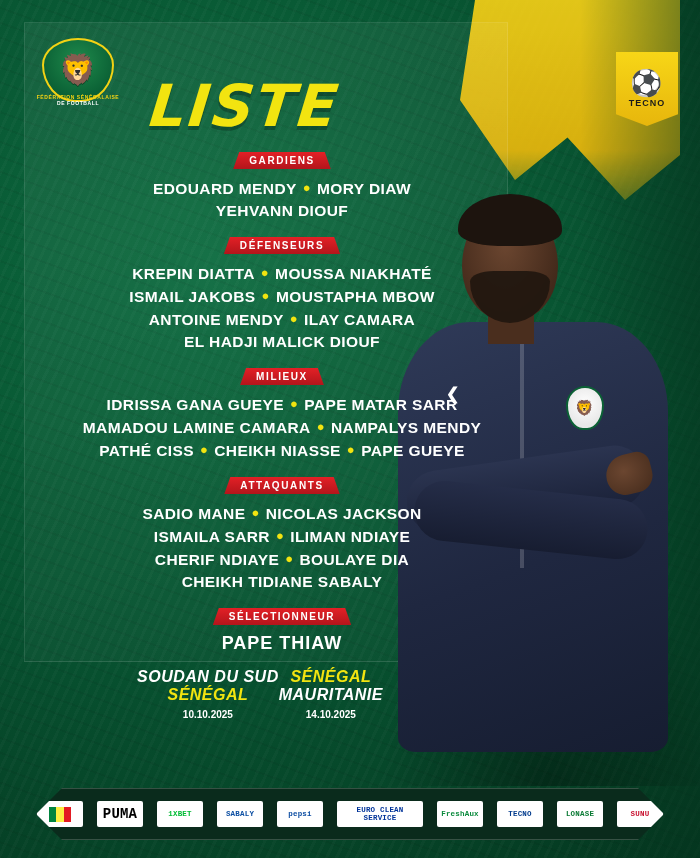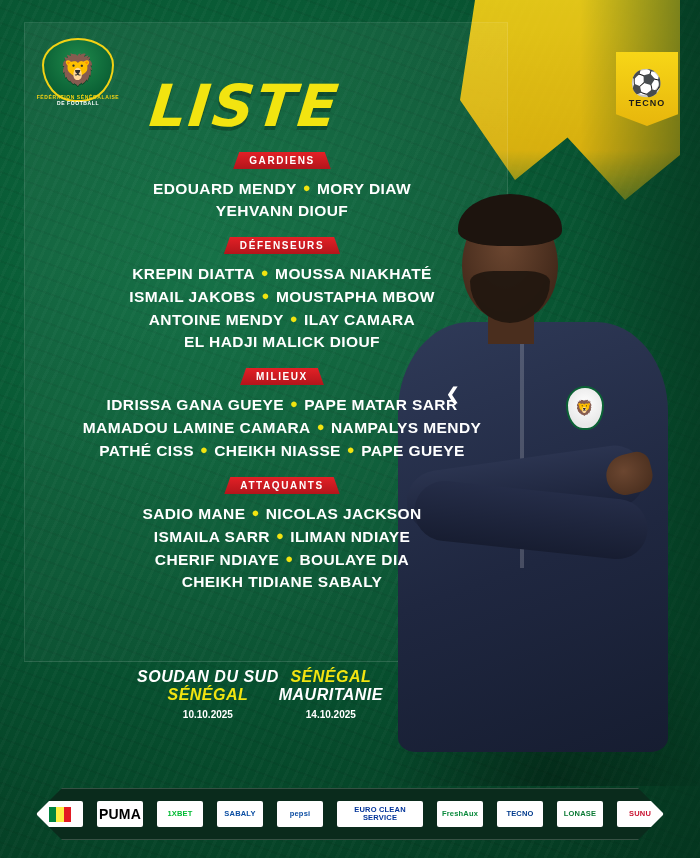--- a/index.html
+++ b/index.html
@@ -136,21 +136,21 @@
     background: #0a2b1c;
     border: 1px solid rgba(255,255,255,.18);
     clip-path: polygon(26px 0, calc(100% - 26px) 0, 100% 50%, calc(100% - 26px) 100%, 26px 100%, 0 50%);
     display:flex; align-items:center; justify-content:center; gap: 14px;
   }
   .sponsor {
     height: 26px; min-width: 46px; padding: 0 1px;
     background:#fff; border-radius: 2px;
     display:flex; align-items:center; justify-content:center;
     font-size: 7.5px; font-weight: bold; color:#12212e; letter-spacing:.2px;
-    text-align:center; line-height: 8px; overflow:hidden;
+    text-align:center; line-height: 8px; overflow:hidden;font-family:Liberation Mono, monospace;
   }
   .sponsor.s-fsf { background:#fff; }
   .sponsor.s-fsf .fl { width:22px; height:15px; background:linear-gradient(90deg,#00853f 33%,#fdef42 33% 66%,#e31b23 66%); }
   .sponsor.s-puma { font-size:14px; color:#000; }
   .sponsor.s-1xbet { color:#0b3; }
   .sponsor.s-kirene { color:#0a4da2; }
   .sponsor.s-pepsi { color:#0c4da2; }
   .sponsor.s-eu { color:#003399; }
   .sponsor.s-fresh { color:#0a8a3c; }
   .sponsor.s-tecno { color:#003a8c; }
@@ -298,20 +298,24 @@
         <span>ISMAILA SARR</span><span class="dot">●</span><span>ILIMAN NDIAYE</span>
       </div>
       <div class="row">
         <span>CHERIF NDIAYE</span><span class="dot">●</span><span>BOULAYE DIA</span>
       </div>
       <div class="row">
         <span>CHEIKH TIDIANE SABALY</span>
       </div>
     </div>
 
+    <div class="section">
+      <div class="sec-label">SÉLECTIONNEUR</div>
+      <div class="coach-name">PAPE THIAW</div>
+    </div>
 
   </div>
 
   <div class="matches">
     <div class="match">
       <div class="t1">SOUDAN DU SUD</div>
       <div class="t2">SÉNÉGAL</div>
       <div class="date">10.10.2025</div>
     </div>
     <div class="match">

